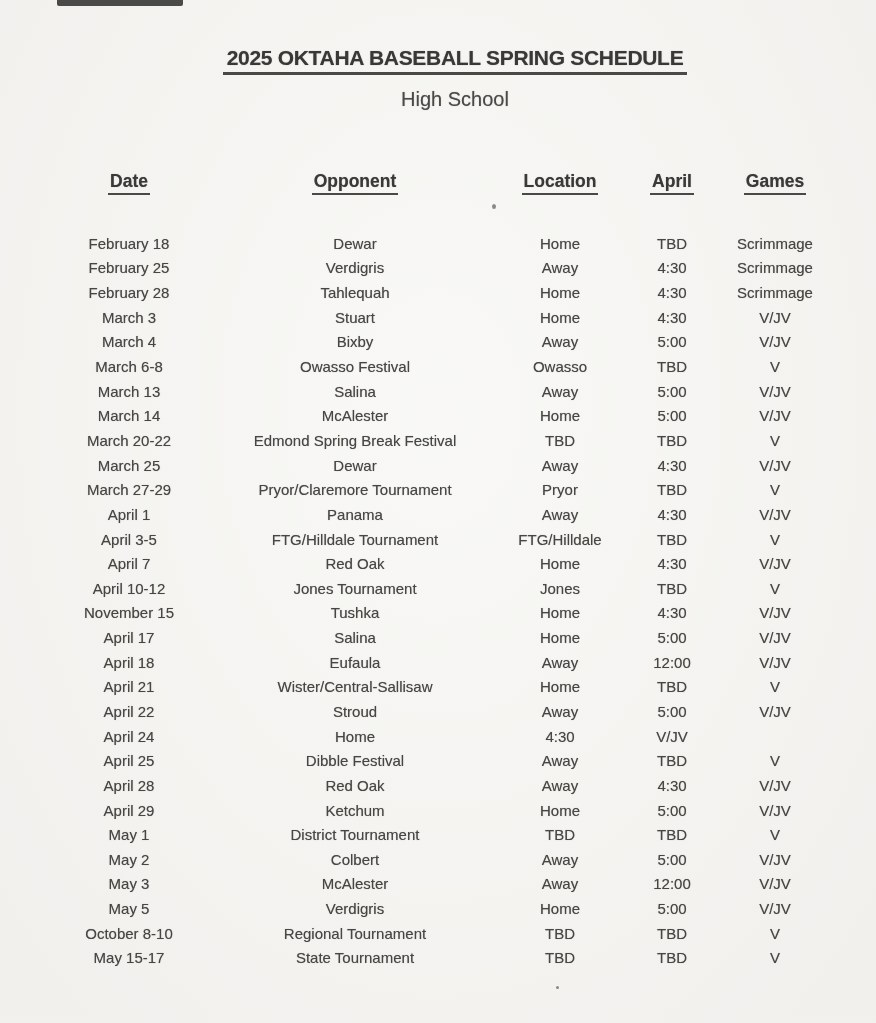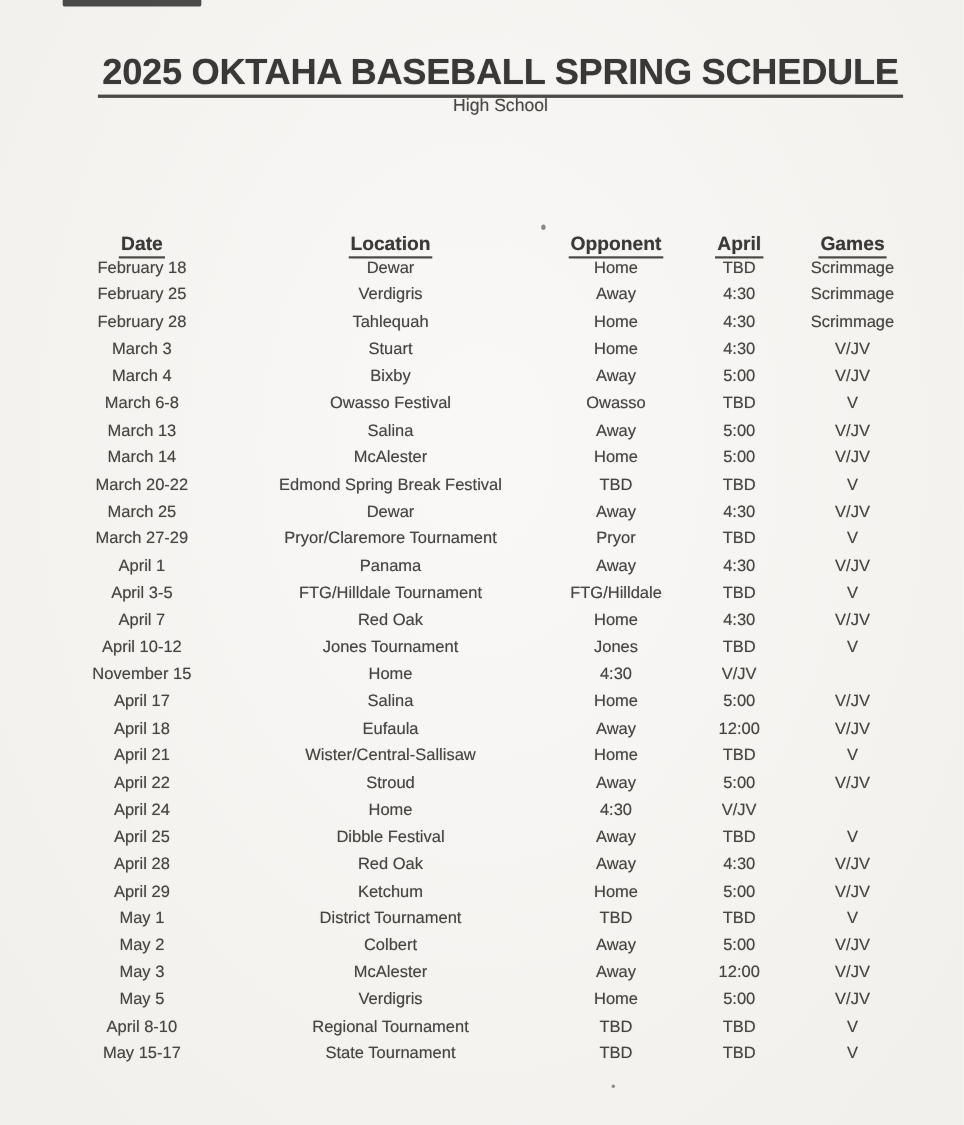--- a/index.html
+++ b/index.html
@@ -43,47 +43,46 @@
 
   .doc-title {
     position: absolute;
     top: 46px;
     left: 34px;
     right: 0;
     text-align: center;
   }
   .doc-title span {
     display: inline-block;
-    font-size: 33px;
+    font-size: 21px;
     font-weight: bold;
     letter-spacing: -0.3px;
     color: #39383​6;
     color: #393836;
     border-bottom: 3px solid #4a4946;
     padding: 0 4px 2px 4px;
     text-shadow: 0 0 1px rgba(70,70,70,0.55);
   }
   .doc-subtitle {
     position: absolute;
     top: 88px;
     left: 34px;
     right: 0;
     text-align: center;
-    font-size: 16px;
+    font-size: 20px;
     color: #4a4946;
     text-shadow: 0 0 1px rgba(70,70,70,0.45);
   }
 
   .sched-grid {
     position: absolute;
     left: 28px;
     top: 0;
     display: grid;
     grid-template-columns: 202px 250px 160px 64px 142px;
-    margin-top: 40px;
   }
   .head-row {
     top: 171px;
   }
   .head-cell {
     text-align: center;
   }
   .head-cell span {
     display: inline-block;
     font-size: 17.5px;
@@ -122,22 +121,22 @@
 <div class="speck a"></div>
 <div class="speck b"></div>
 
 <div class="doc-title">
   <span>2025 OKTAHA BASEBALL SPRING SCHEDULE</span>
 </div>
 <div class="doc-subtitle">High School</div>
 
 <div class="sched-grid head-row" id="header-row">
   <div class="head-cell"><span>Date</span></div>
+  <div class="head-cell"><span>Opponent</span></div>
   <div class="head-cell"><span>Location</span></div>
-  <div class="head-cell"><span>Opponent</span></div>
   <div class="head-cell"><span>April</span></div>
   <div class="head-cell"><span>Games</span></div>
 </div>
 
 <div class="body-grid" id="table-body">
     <div class="data-row">
       <div class="cell">February 18</div>
       <div class="cell">Dewar</div>
       <div class="cell">Home</div>
       <div class="cell">TBD</div>
@@ -236,20 +235,21 @@
     </div>
     <div class="data-row">
       <div class="cell">April 10-12</div>
       <div class="cell">Jones Tournament</div>
       <div class="cell">Jones</div>
       <div class="cell">TBD</div>
       <div class="cell">V</div>
     </div>
     <div class="data-row">
       <div class="cell">November 15</div>
+      <div class="cell">Tushka</div>
       <div class="cell">Home</div>
       <div class="cell">4:30</div>
       <div class="cell">V/JV</div>
     </div>
     <div class="data-row">
       <div class="cell">April 17</div>
       <div class="cell">Salina</div>
       <div class="cell">Home</div>
       <div class="cell">5:00</div>
       <div class="cell">V/JV</div>
@@ -324,21 +324,21 @@
       <div class="cell">V/JV</div>
     </div>
     <div class="data-row">
       <div class="cell">May 5</div>
       <div class="cell">Verdigris</div>
       <div class="cell">Home</div>
       <div class="cell">5:00</div>
       <div class="cell">V/JV</div>
     </div>
     <div class="data-row">
-      <div class="cell">April 8-10</div>
+      <div class="cell">October 8-10</div>
       <div class="cell">Regional Tournament</div>
       <div class="cell">TBD</div>
       <div class="cell">TBD</div>
       <div class="cell">V</div>
     </div>
     <div class="data-row">
       <div class="cell">May 15-17</div>
       <div class="cell">State Tournament</div>
       <div class="cell">TBD</div>
       <div class="cell">TBD</div>

